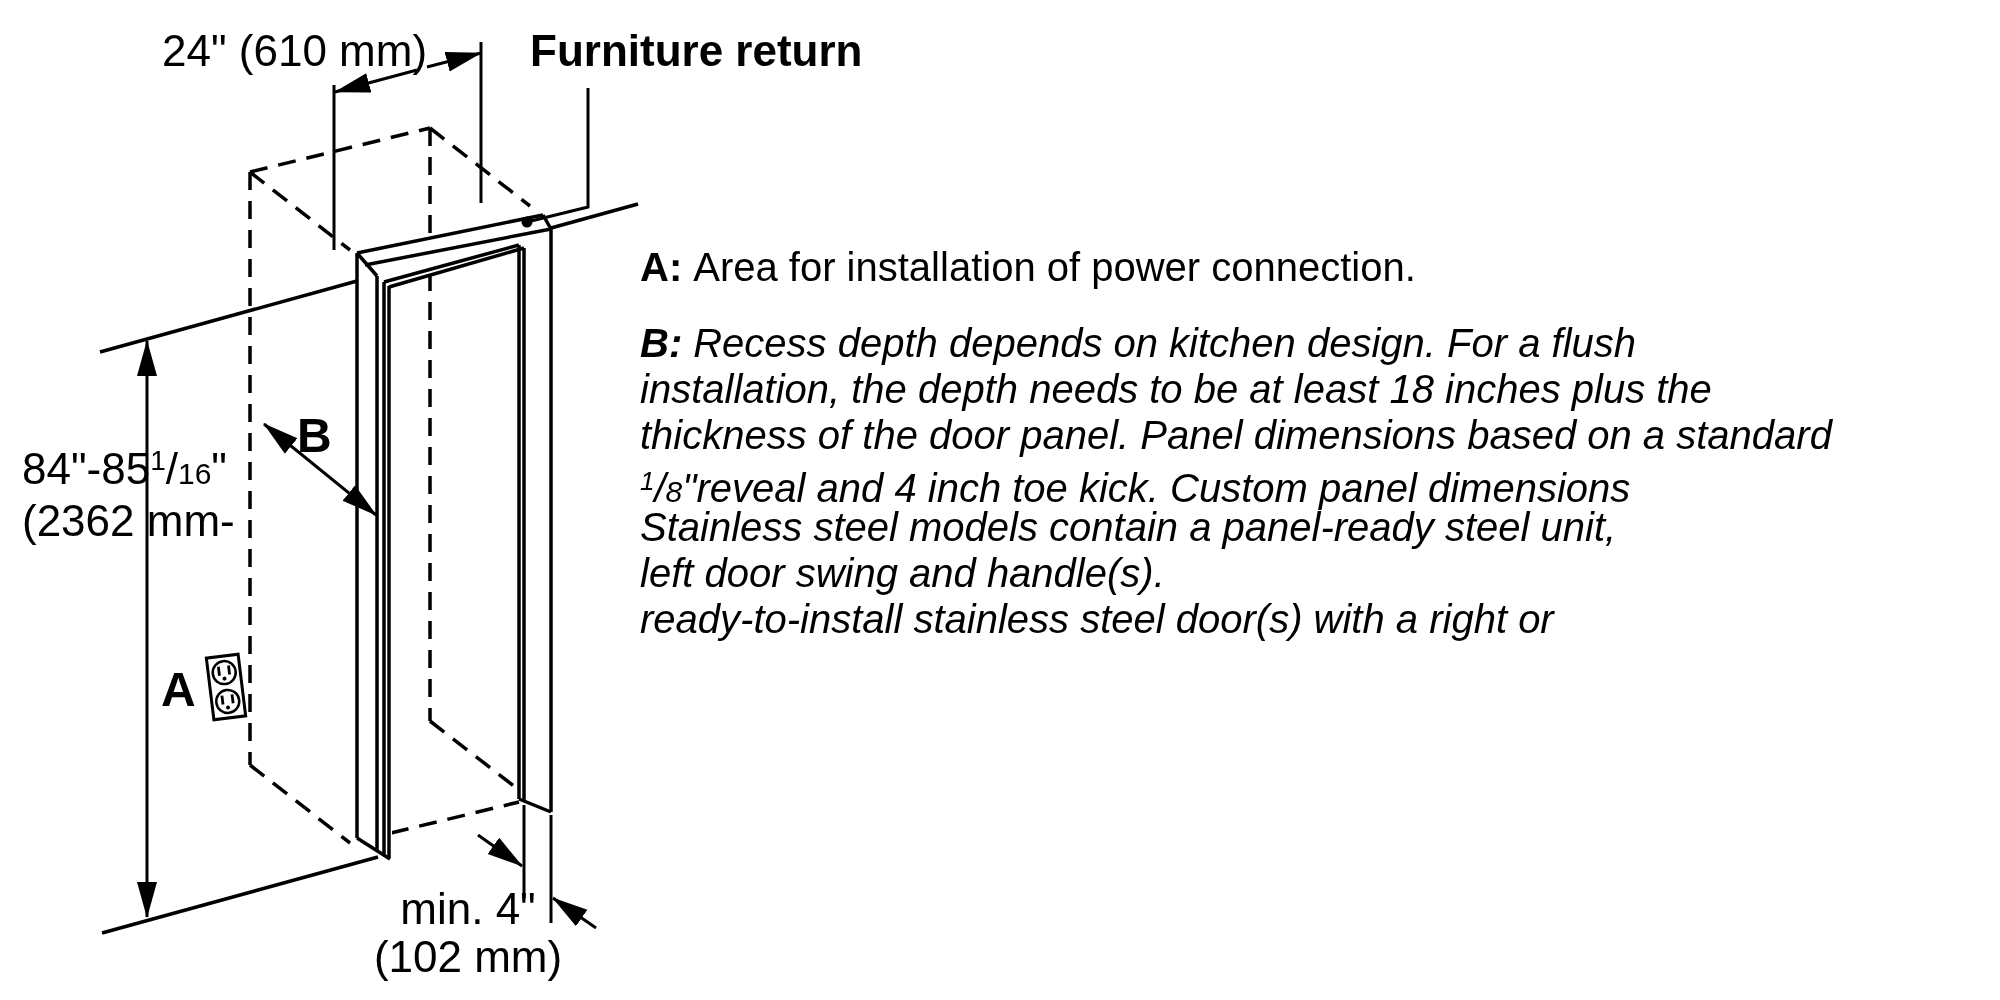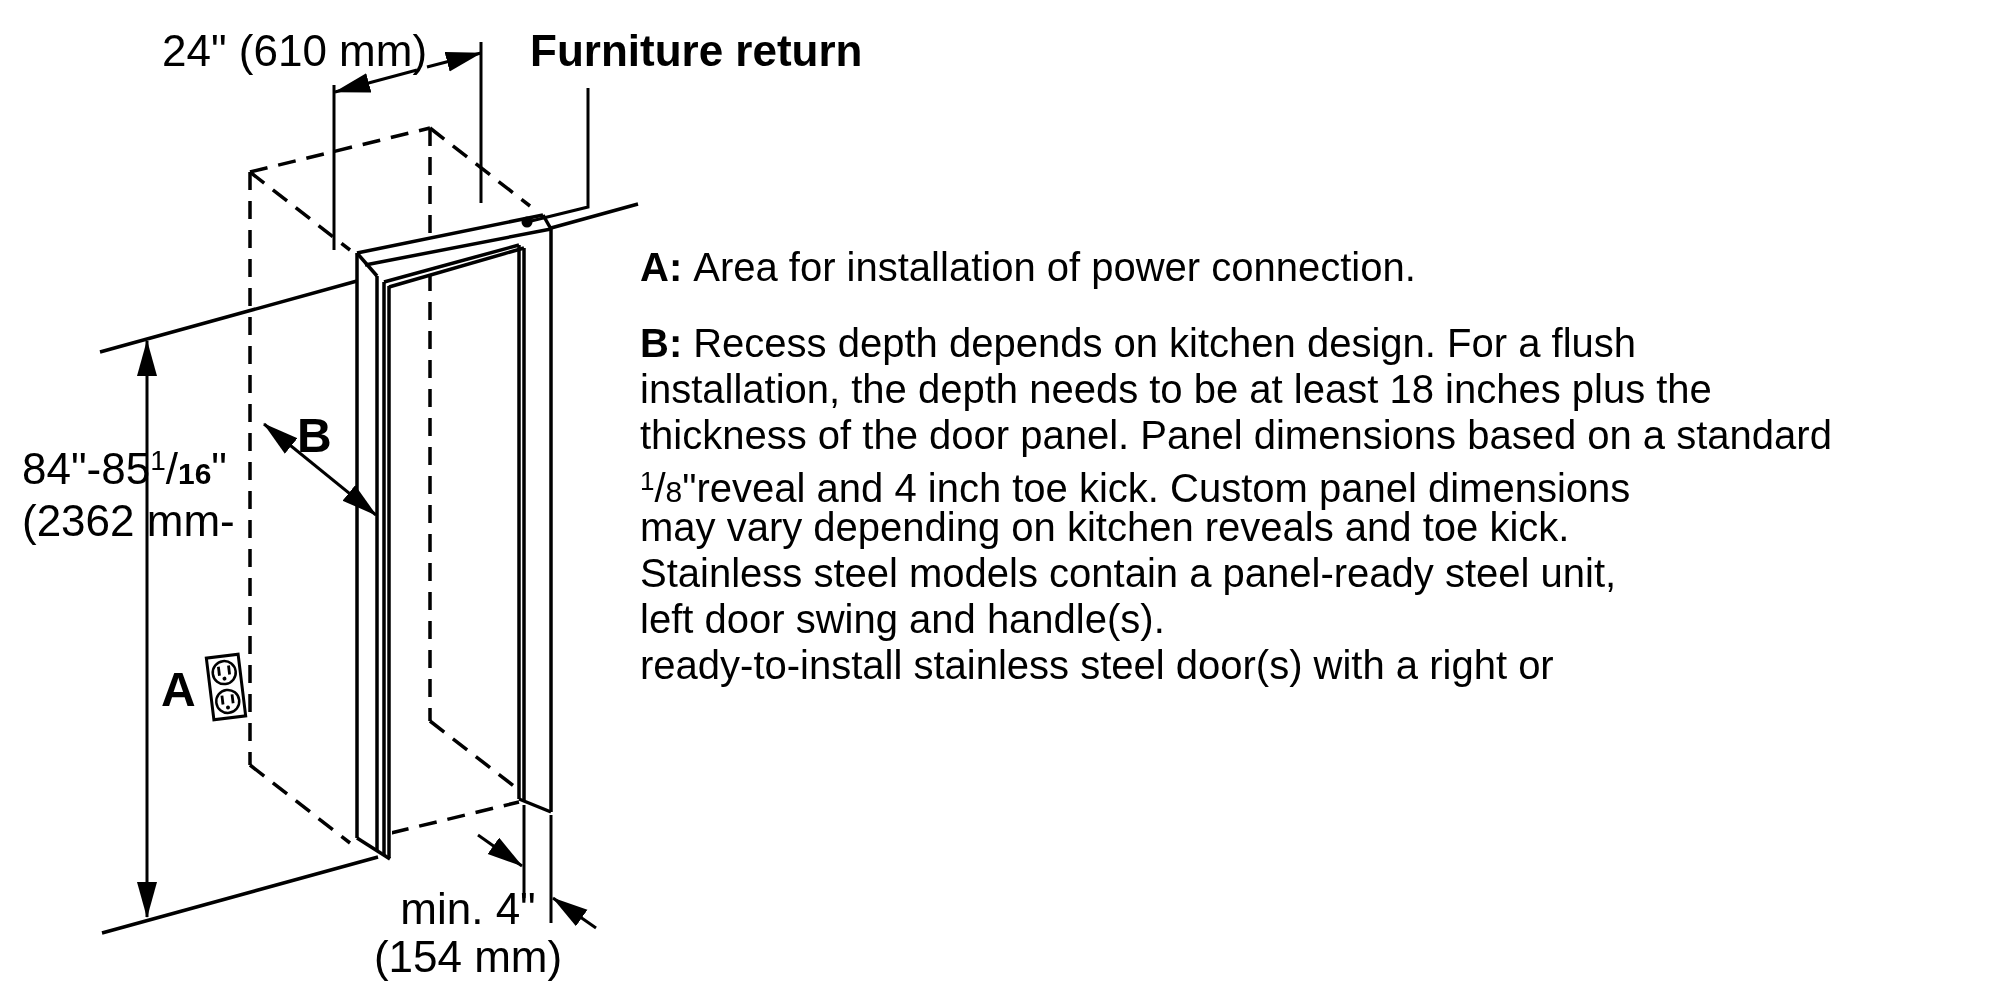--- a/index.html
+++ b/index.html
@@ -9,28 +9,28 @@
     background:#ffffff;
     font-family:"Liberation Sans","DejaVu Sans",sans-serif;
     color:#000;
     overflow:hidden;
   }
   svg.draw{position:absolute;left:0;top:0;width:2000px;height:1000px;}
 
   .lbl{position:absolute;white-space:nowrap;color:#000;}
   .dim{font-size:44px;line-height:47px;}
   .dim .sup{font-size:28px;vertical-align:14px;}
-  .dim .denom{font-size:30px;font-weight:bold;}
+  .dim .denom{font-size:30px;}
   .diag-letter{font-size:48px;font-weight:700;line-height:48px;}
 
   .note{position:absolute;font-size:40px;line-height:46px;white-space:nowrap;}
   .note .prefix{font-weight:700;margin-right:11px;}
   .note .sup{font-size:26px;vertical-align:12px;}
   .note .denom{font-size:30px;}
-  .note-line{height:46px;}
+  .note-line{height:46px;font-style:italic;}
 
   .tk{text-align:center;width:256px;font-size:44px;line-height:48px;}
 </style>
 </head>
 <body>
 
 <div class="canvas">
 
   <svg class="draw" viewBox="0 0 2000 1000">
     <defs>
@@ -134,33 +134,32 @@
     <div><span>84"-85</span><sup class="sup">1</sup><span>/</span><span class="denom">16</span><span>"</span></div>
     <div>(2362 mm-</div>
   </div>
 
   <div class="lbl diag-letter" style="left:297px;top:412px;">B</div>
 
   <div class="lbl diag-letter" style="left:161px;top:666px;">A</div>
 
   <div class="lbl dim tk" style="left:340px;top:885px;">
     <div>min. 4"</div>
-    <div>(154 mm)</div>
+    <div>(102 mm)</div>
   </div>
 
   <div class="note" style="left:640px;top:212px;margin-top:32px;">
     <span class="prefix">A:</span><span>Area for installation of power connection.</span>
   </div>
 
   <div class="note" style="left:640px;top:320px;">
     <div class="note-line">
       <span class="prefix">B:</span><span>Recess depth depends on kitchen design. For a flush</span>
     </div>
     <div class="note-line">installation, the depth needs to be at least 18 inches plus the</div>
     <div class="note-line">thickness of the door panel. Panel dimensions based on a standard</div>
     <div class="note-line"><sup class="sup">1</sup><span>/</span><span class="denom">8</span><span>"reveal and 4 inch toe kick. Custom panel dimensions</span></div>
-    <div class="note-line">may vary depending on kitchen reveals and toe kick.</div>
     <div class="note-line">Stainless steel models contain a panel-ready steel unit,</div>
     <div class="note-line">left door swing and handle(s).</div>
     <div class="note-line">ready-to-install stainless steel door(s) with a right or</div>
   </div>
 
 </div>
 
 </body></html>

